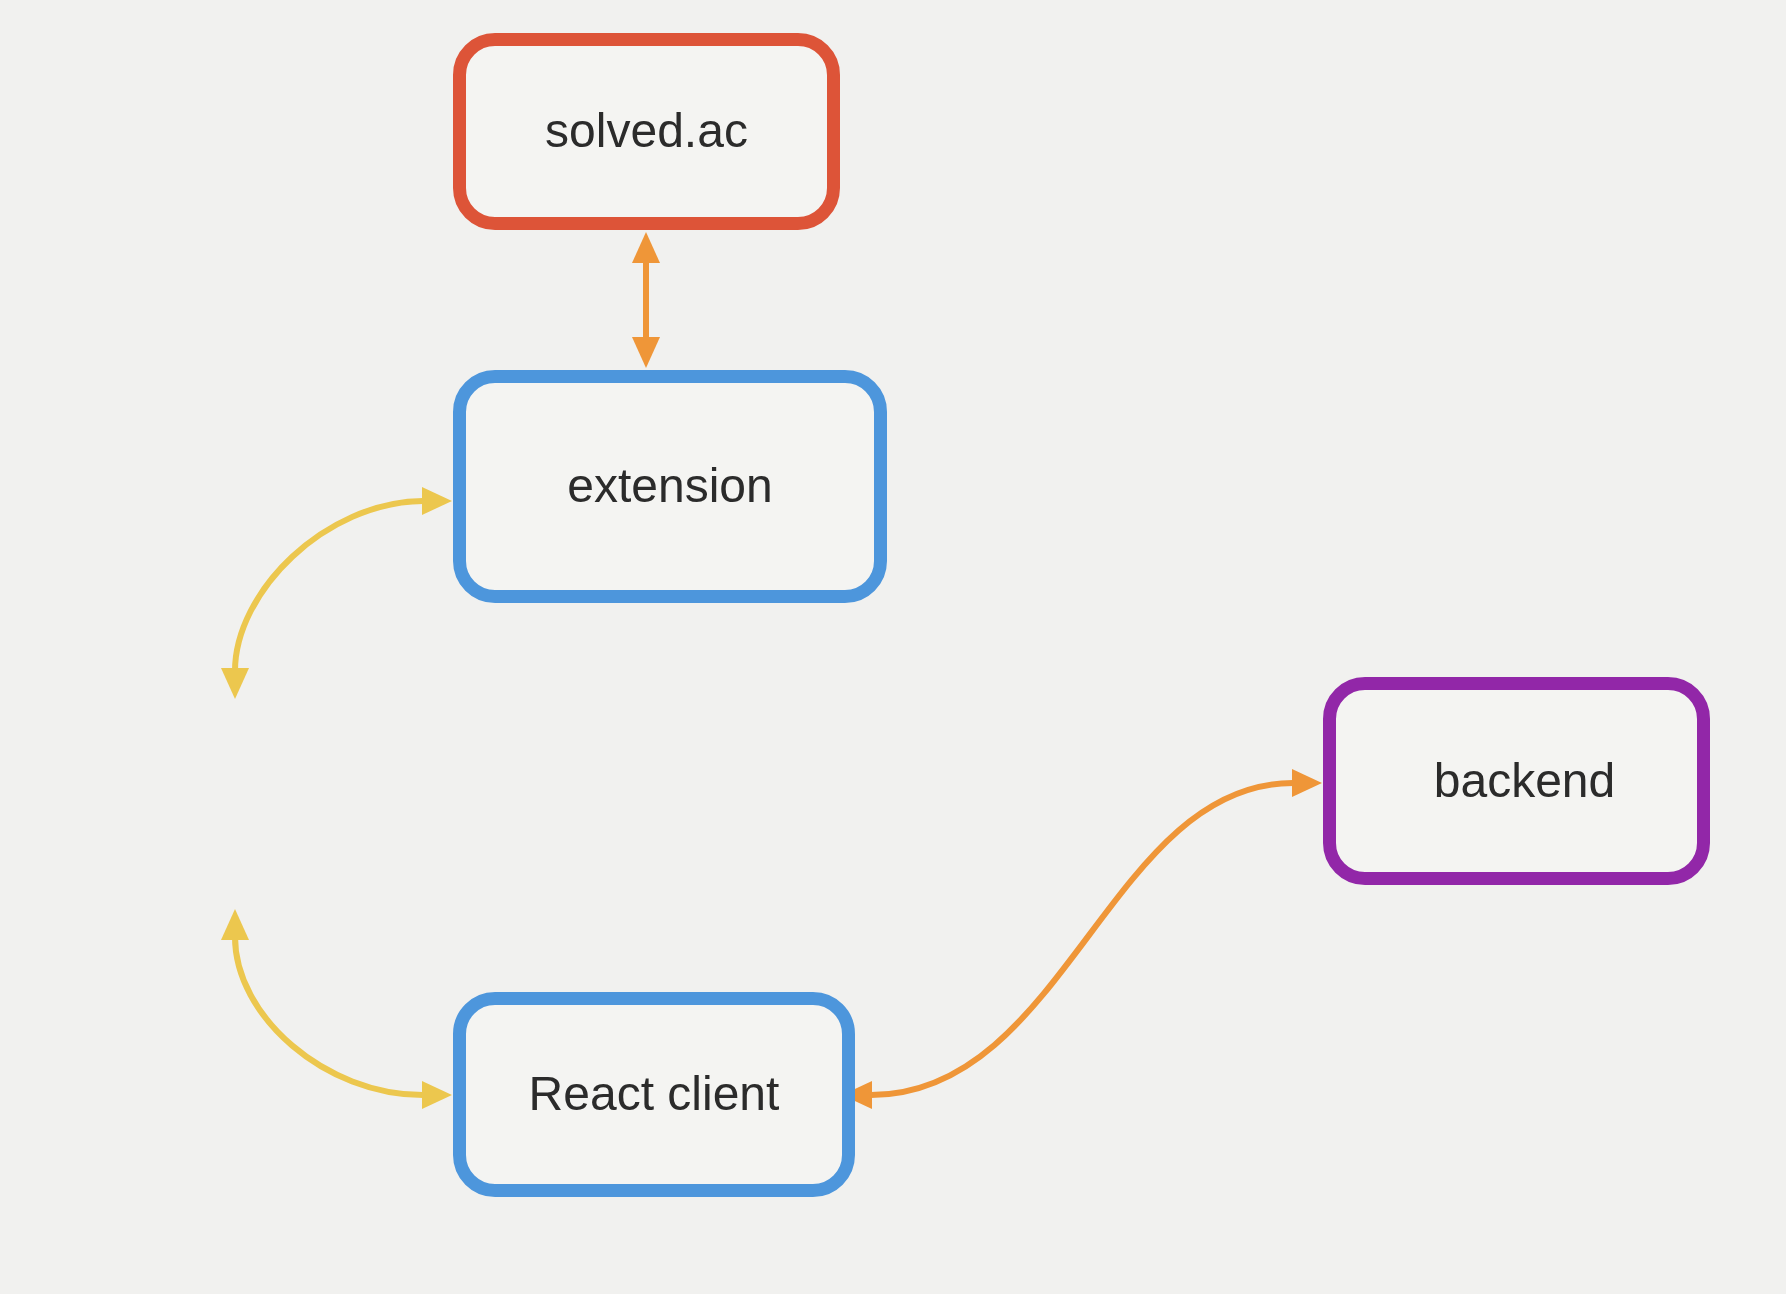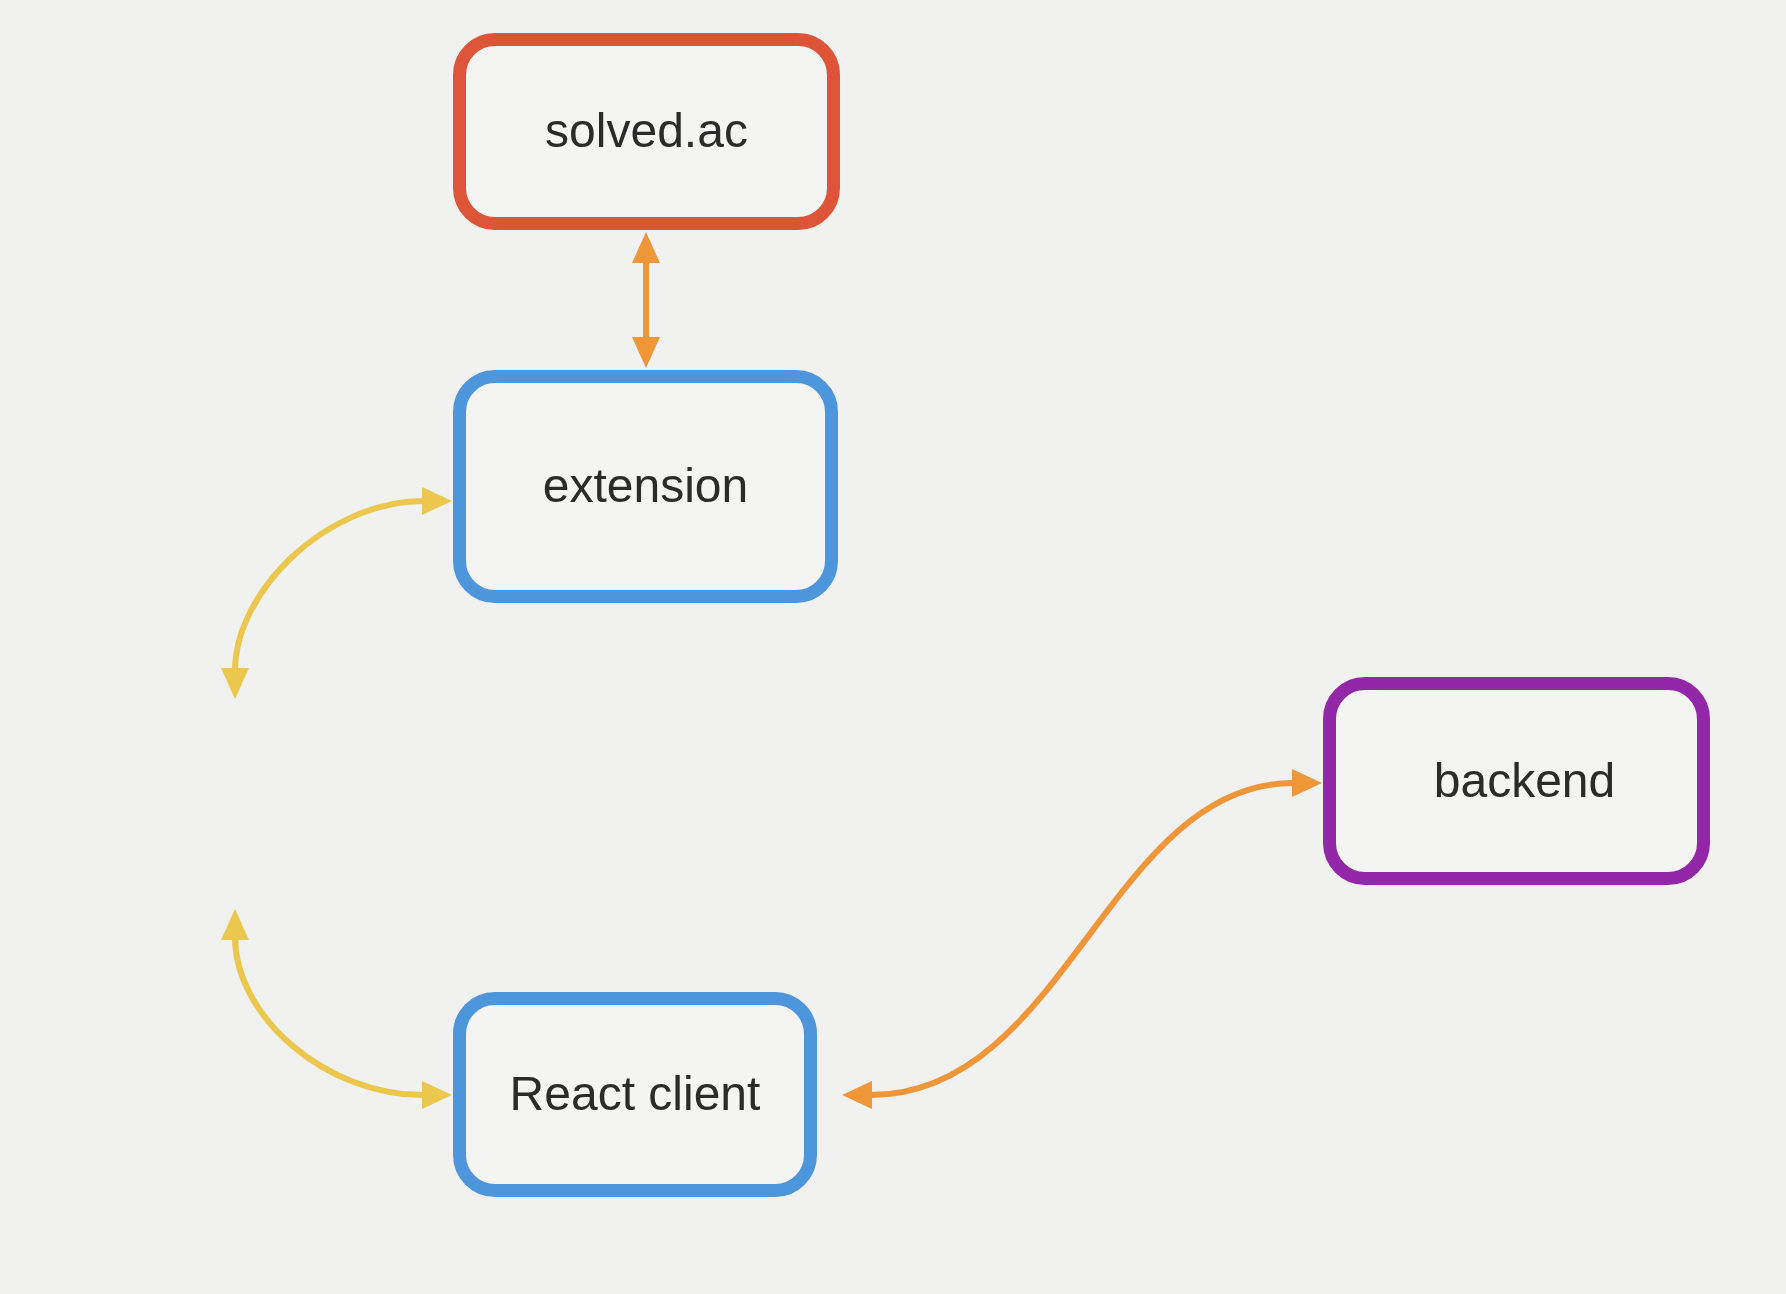--- a/index.html
+++ b/index.html
@@ -27,24 +27,24 @@
     align-items: center;
     justify-content: center;
   }
   .node .label {
     font-size: 48px;
     line-height: 1.6;
     color: #2b2b2b;
     text-align: center;
   }
   .node-solved  { left: 453px; top: 33px;  width: 387px; height: 197px; border-color: #dd5438; }
-  .node-ext     { left: 453px; top: 370px; width: 385px; height: 233px; border-color: #4d96dc; }
+  .node-ext     { left: 453px; top: 370px; width: 434px; height: 233px; border-color: #4d96dc; }
   .node-chrome  { left: 43px;  top: 698px; width: 367px; height: 212px; border-color: #c3db52; }
   .node-chrome .label { max-width: 250px; }
-  .node-react   { left: 453px; top: 992px; width: 364px; height: 205px; border-color: #4d96dc; }
+  .node-react   { left: 453px; top: 992px; width: 402px; height: 205px; border-color: #4d96dc; }
   .node-backend { left: 1323px; top: 677px; width: 387px; height: 208px; border-color: #9227a8; padding-left: 16px; }
 </style>
 </head>
 <body>
 
 <div class="canvas">
 
   <svg class="edges-layer" viewBox="0 0 1786 1294" xmlns="http://www.w3.org/2000/svg">
 
     <g>

